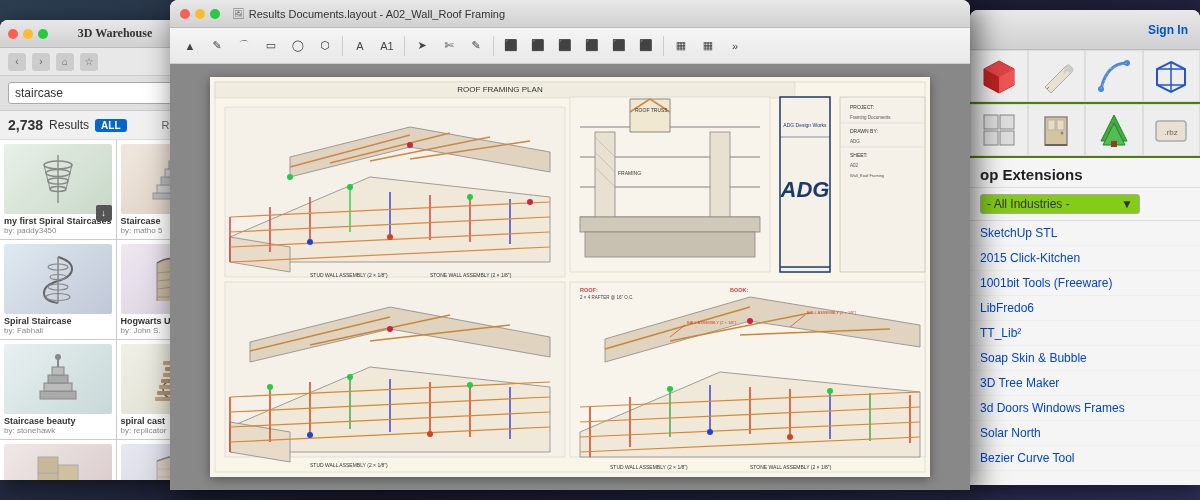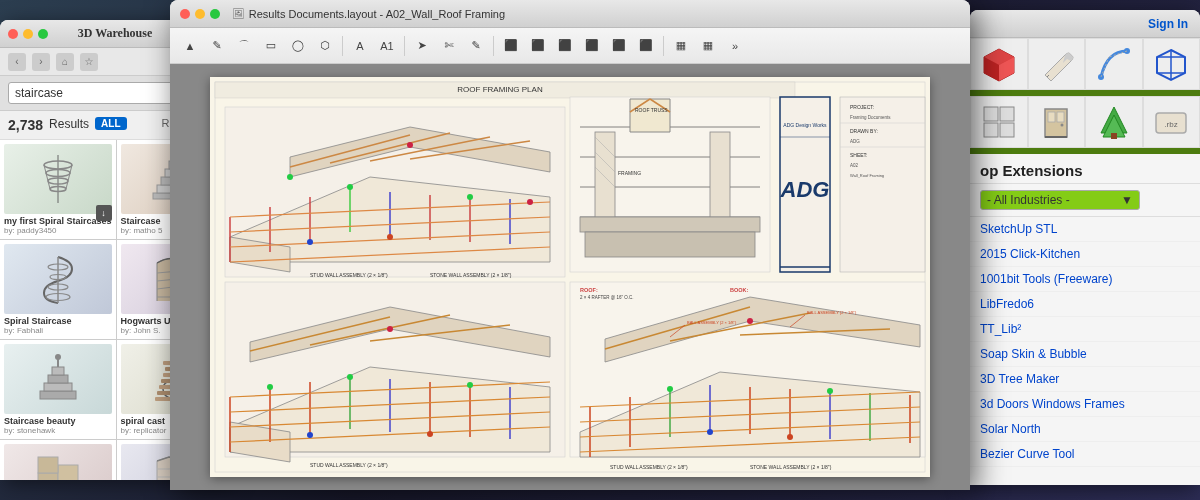--- a/index.html
+++ b/index.html
@@ -96,21 +96,21 @@
       width: 100%;
       color: #333;
       height: 22px;
     }
     .results-bar {
       padding: 6px 8px;
       font-size: 12px;
       color: #333;
       background: #f0f0f0;
       display: flex;
-      align-items: flex-start;
+      align-items: center;
       gap: 6px;
       border-bottom: 1px solid #ddd;
     }
     .results-count {
       font-weight: bold;
       font-size: 14px;
     }
     .results-tag {
       background: #0066cc;
       color: white;
@@ -273,38 +273,38 @@
       width: 230px;
       height: 475px;
       background: #f5f5f5;
       border-radius: 8px 8px 0 0;
       box-shadow: -4px 4px 20px rgba(0,0,0,0.5);
       overflow: hidden;
       z-index: 10;
     }
     .ext-header {
       background: linear-gradient(180deg, #e8e8e8, #d0d0d0);
-      height: 28px;
+      height: 40px;
       display: flex;
       align-items: center;
       justify-content: flex-end;
       padding: 0 12px;
       border-bottom: 1px solid #bbb;
     }
     .sign-in-btn {
       font-size: 12px;
       color: #0055cc;
       font-weight: 600;
       cursor: pointer;
     }
     .ext-icons-row {
       display: grid;
       grid-template-columns: repeat(4, 1fr);
       background: #8b5cf6;
-      border-bottom: 6px solid #4d7c0f;
+      border-bottom: 2px solid #4d7c0f;
     }
     .ext-icon-cell {
       height: 52px;
       background: #eee;
       display: flex;
       align-items: center;
       justify-content: center;
       border: 1px solid #ddd;
       overflow: hidden;
     }

